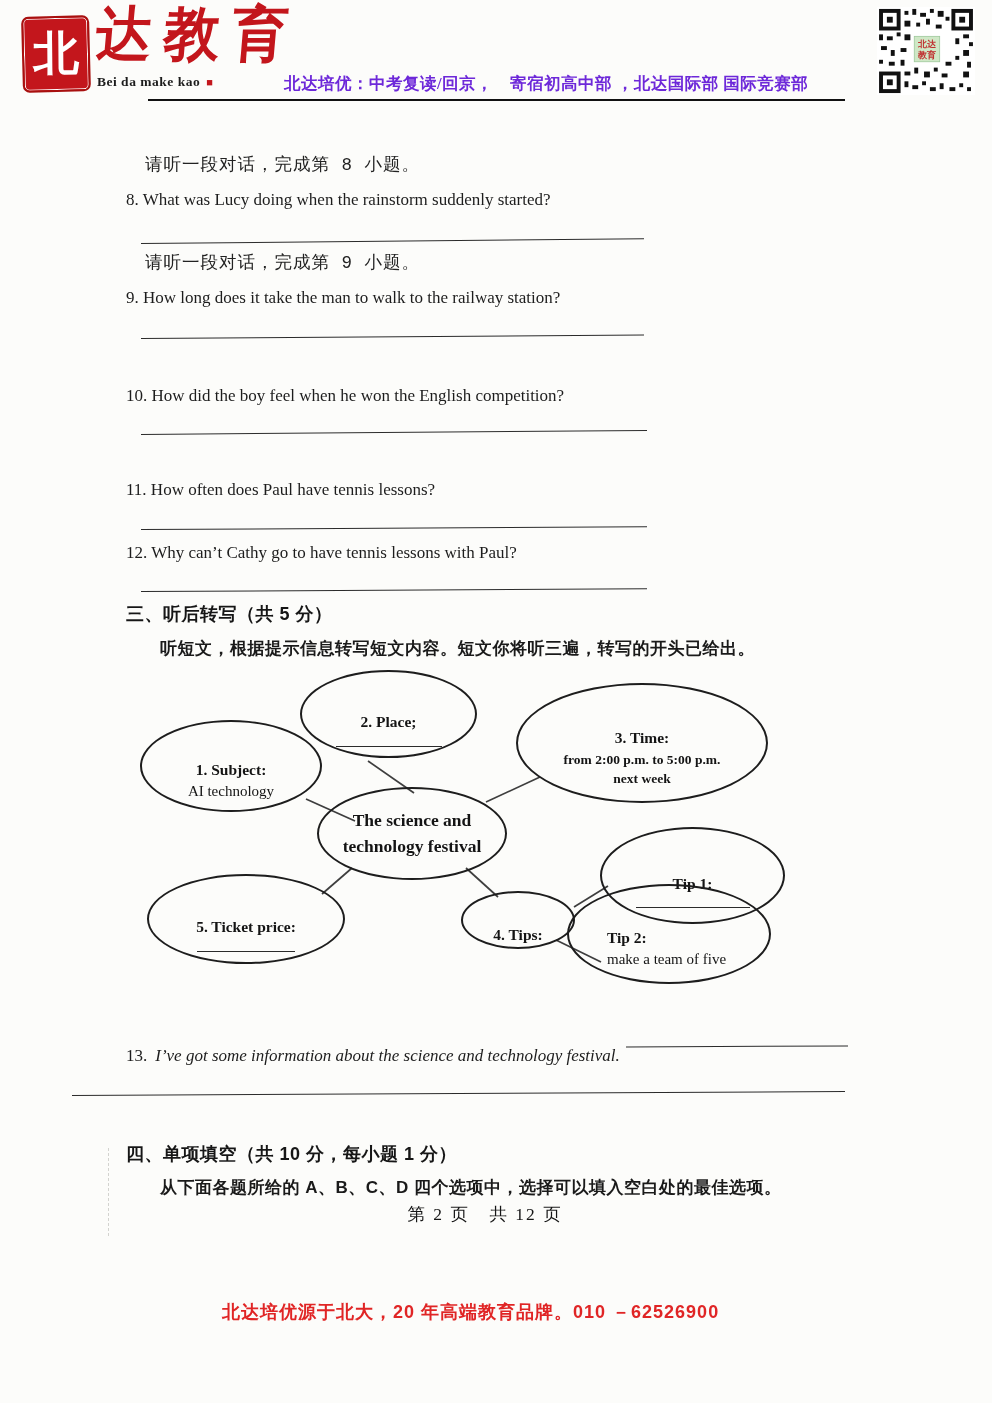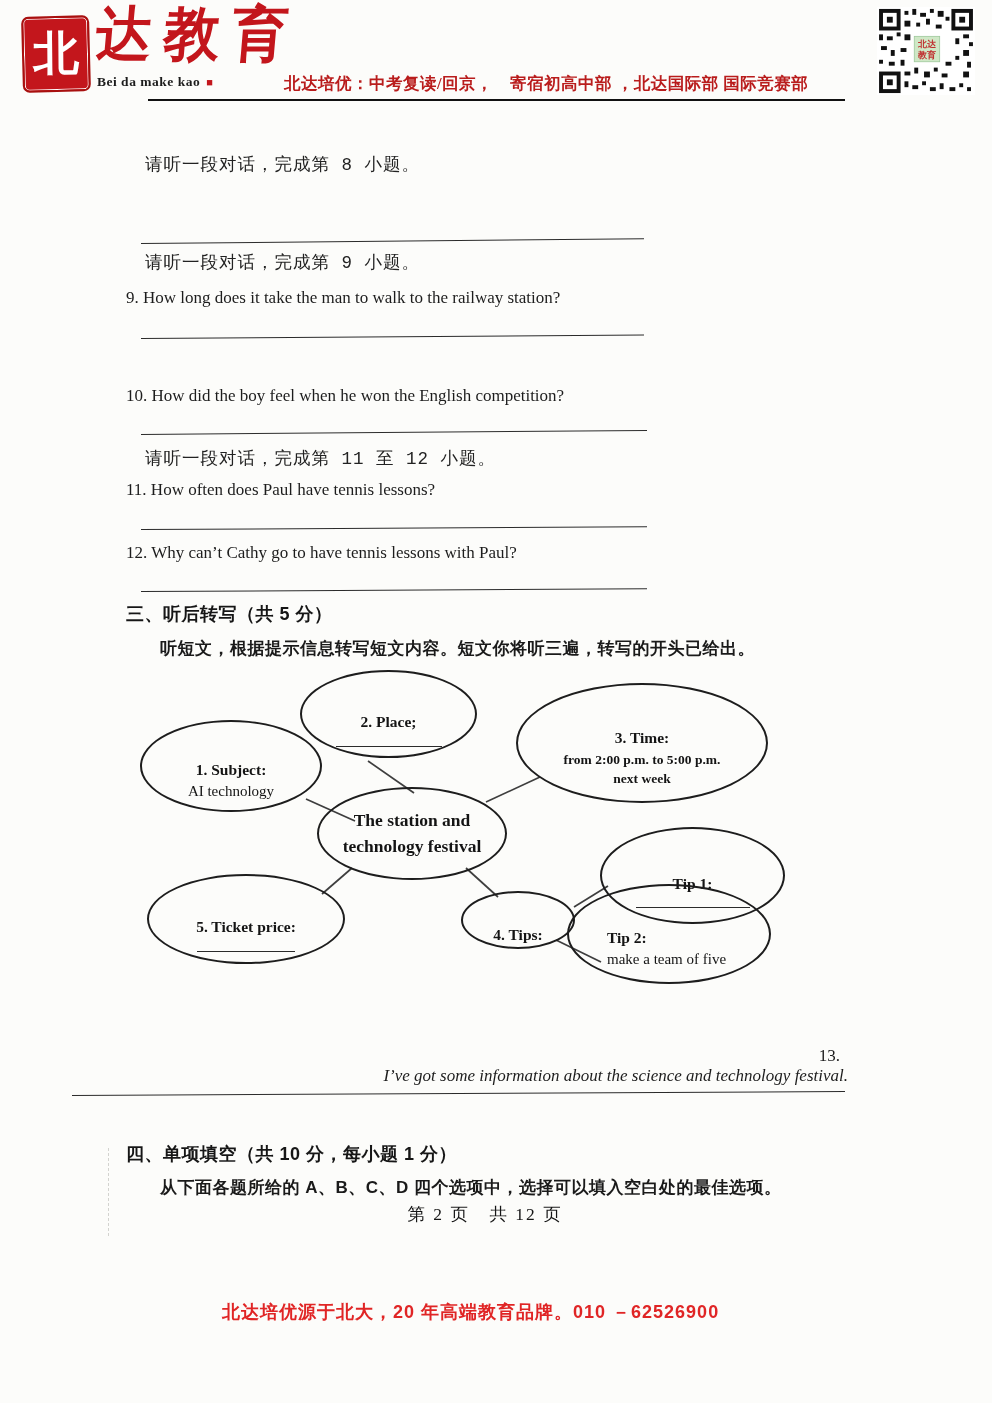--- a/index.html
+++ b/index.html
@@ -27,21 +27,21 @@
     transform:skewX(-5deg) scaleY(1.05);
   }
   .brand-caption{
     position:absolute;left:97px;top:74px;
     font-family:"Liberation Serif",serif;font-weight:700;font-size:13.5px;
     color:#1c1c1c;letter-spacing:.5px;white-space:nowrap;
   }
   .brand-caption .sq{color:#c3161c;font-size:11px;margin-left:6px;}
   .tagline{
     position:absolute;left:284px;top:73px;width:560px;
-    color:#b91c1c;font-size:16.5px;letter-spacing:.5px;white-space:nowrap;
+    color:#6d28d9;font-size:16.5px;letter-spacing:.5px;white-space:nowrap;
     font-family:"Liberation Serif",serif;font-weight:600;
   }
   .header-rule{
     position:absolute;left:148px;top:99px;width:697px;height:0;
     border-top:2.2px solid #111;
   }
   .qr{position:absolute;left:877px;top:7px;}
 
   
   .cn-prompt{
@@ -76,22 +76,22 @@
   .node-title{font-size:15.5px;margin-top:30px;}
   .node-value{font-size:15px;font-weight:400;}
   .node-small{font-size:13.5px;font-weight:700;}
   .node-blank{width:106px;border-bottom:1.7px solid #2b2b2b;margin-top:12px;}
   .node-center-line{font-size:17.5px;font-weight:700;}
   .connectors{position:absolute;left:0;top:0;pointer-events:none;}
 
   
   .item13{
     position:absolute;left:126px;top:1046px;width:722px;
-    display:flex;align-items:flex-end;
-    font-family:"Liberation Serif",serif;font-size:17px;color:#1d1d1d;flex-direction:column;
+    display:flex;align-items:flex-start;
+    font-family:"Liberation Serif",serif;font-size:17px;color:#1d1d1d;
   }
   .item13 .num{margin-right:8px;}
   .item13 .txt{font-style:italic;white-space:nowrap;}
   .item13 .tail-line{flex:1;border-bottom:1.7px solid #2b2b2b;margin-left:6px;transform:rotate(-.3deg);}
 
   .page-indicator{
     position:absolute;left:0;right:22px;top:1202px;text-align:center;
     font-family:"Liberation Serif",serif;font-size:17.5px;color:#161616;letter-spacing:2px;
   }
   .promo{
@@ -180,30 +180,30 @@
           <rect x="46" y="41" width="2" height="2"></rect>
       </g>
 
       <rect x="19" y="15" width="13" height="13" fill="#cfe8c6" stroke="#9cc79a" stroke-width="0.4"></rect>
       <text x="25.5" y="20.5" font-size="4.6" fill="#c03030" text-anchor="middle" font-weight="bold">北达</text>
       <text x="25.5" y="26" font-size="4.6" fill="#c03030" text-anchor="middle" font-weight="bold">教育</text>
     </svg>
   </div>
 
   <div class="cn-prompt" style="left:145px;top:152px">请听一段对话，完成第 8 小题。</div>
+  <div class="question" style="left:126px;top:190px">8. What was Lucy doing when the rainstorm suddenly started?</div>
   <div class="ansline" style="left:141px;top:243px;width:503px;transform:rotate(-.55deg)"></div>
 
   <div class="cn-prompt" style="left:145px;top:250px">请听一段对话，完成第 9 小题。</div>
   <div class="question" style="left:126px;top:288px">9. How long does it take the man to walk to the railway station?</div>
   <div class="ansline" style="left:141px;top:338px;width:503px;transform:rotate(-.4deg)"></div>
 
   <div class="question" style="left:126px;top:386px">10. How did the boy feel when he won the English competition?</div>
   <div class="ansline" style="left:141px;top:434px;width:506px;transform:rotate(-.45deg)"></div>
 
-  <div class="cn-prompt" style="left:145px;top:446px">请听一段对话，完成第 11 至 12 小题。</div>
   <div class="question" style="left:126px;top:480px">11. How often does Paul have tennis lessons?</div>
   <div class="ansline" style="left:141px;top:529px;width:506px;transform:rotate(-.3deg)"></div>
 
   <div class="question" style="left:126px;top:543px">12. Why can’t Cathy go to have tennis lessons with Paul?</div>
   <div class="ansline" style="left:141px;top:591px;width:506px;transform:rotate(-.3deg)"></div>
 
   <div class="heading-cn" style="left:126px;top:602px">三、听后转写（共 5 分）</div>
   <div class="instruction-cn" style="left:160px;top:637px">听短文，根据提示信息转写短文内容。短文你将听三遍，转写的开头已给出。</div>
 
   <svg class="connectors" width="992" height="1403" viewBox="0 0 992 1403">
@@ -229,21 +229,21 @@
       <div class="node-blank"></div>
     </div>
 
     <div class="node" style="left:516px;top:683px;width:252px;height:120px">
       <div class="node-title">3. Time:</div>
       <div class="node-small">from 2:00 p.m. to 5:00 p.m.</div>
       <div class="node-small">next week</div>
     </div>
 
     <div class="node" style="left:317px;top:787px;width:190px;height:93px">
-      <div class="node-center-line">The station and</div>
+      <div class="node-center-line">The science and</div>
       <div class="node-center-line">technology festival</div>
     </div>
 
     <div class="node" style="left:147px;top:874px;width:198px;height:90px">
       <div class="node-title">5. Ticket price:</div>
       <div class="node-blank" style="width:98px"></div>
     </div>
 
     <div class="node" style="left:461px;top:891px;width:114px;height:58px">
       <div class="node-title">4. Tips:</div>

